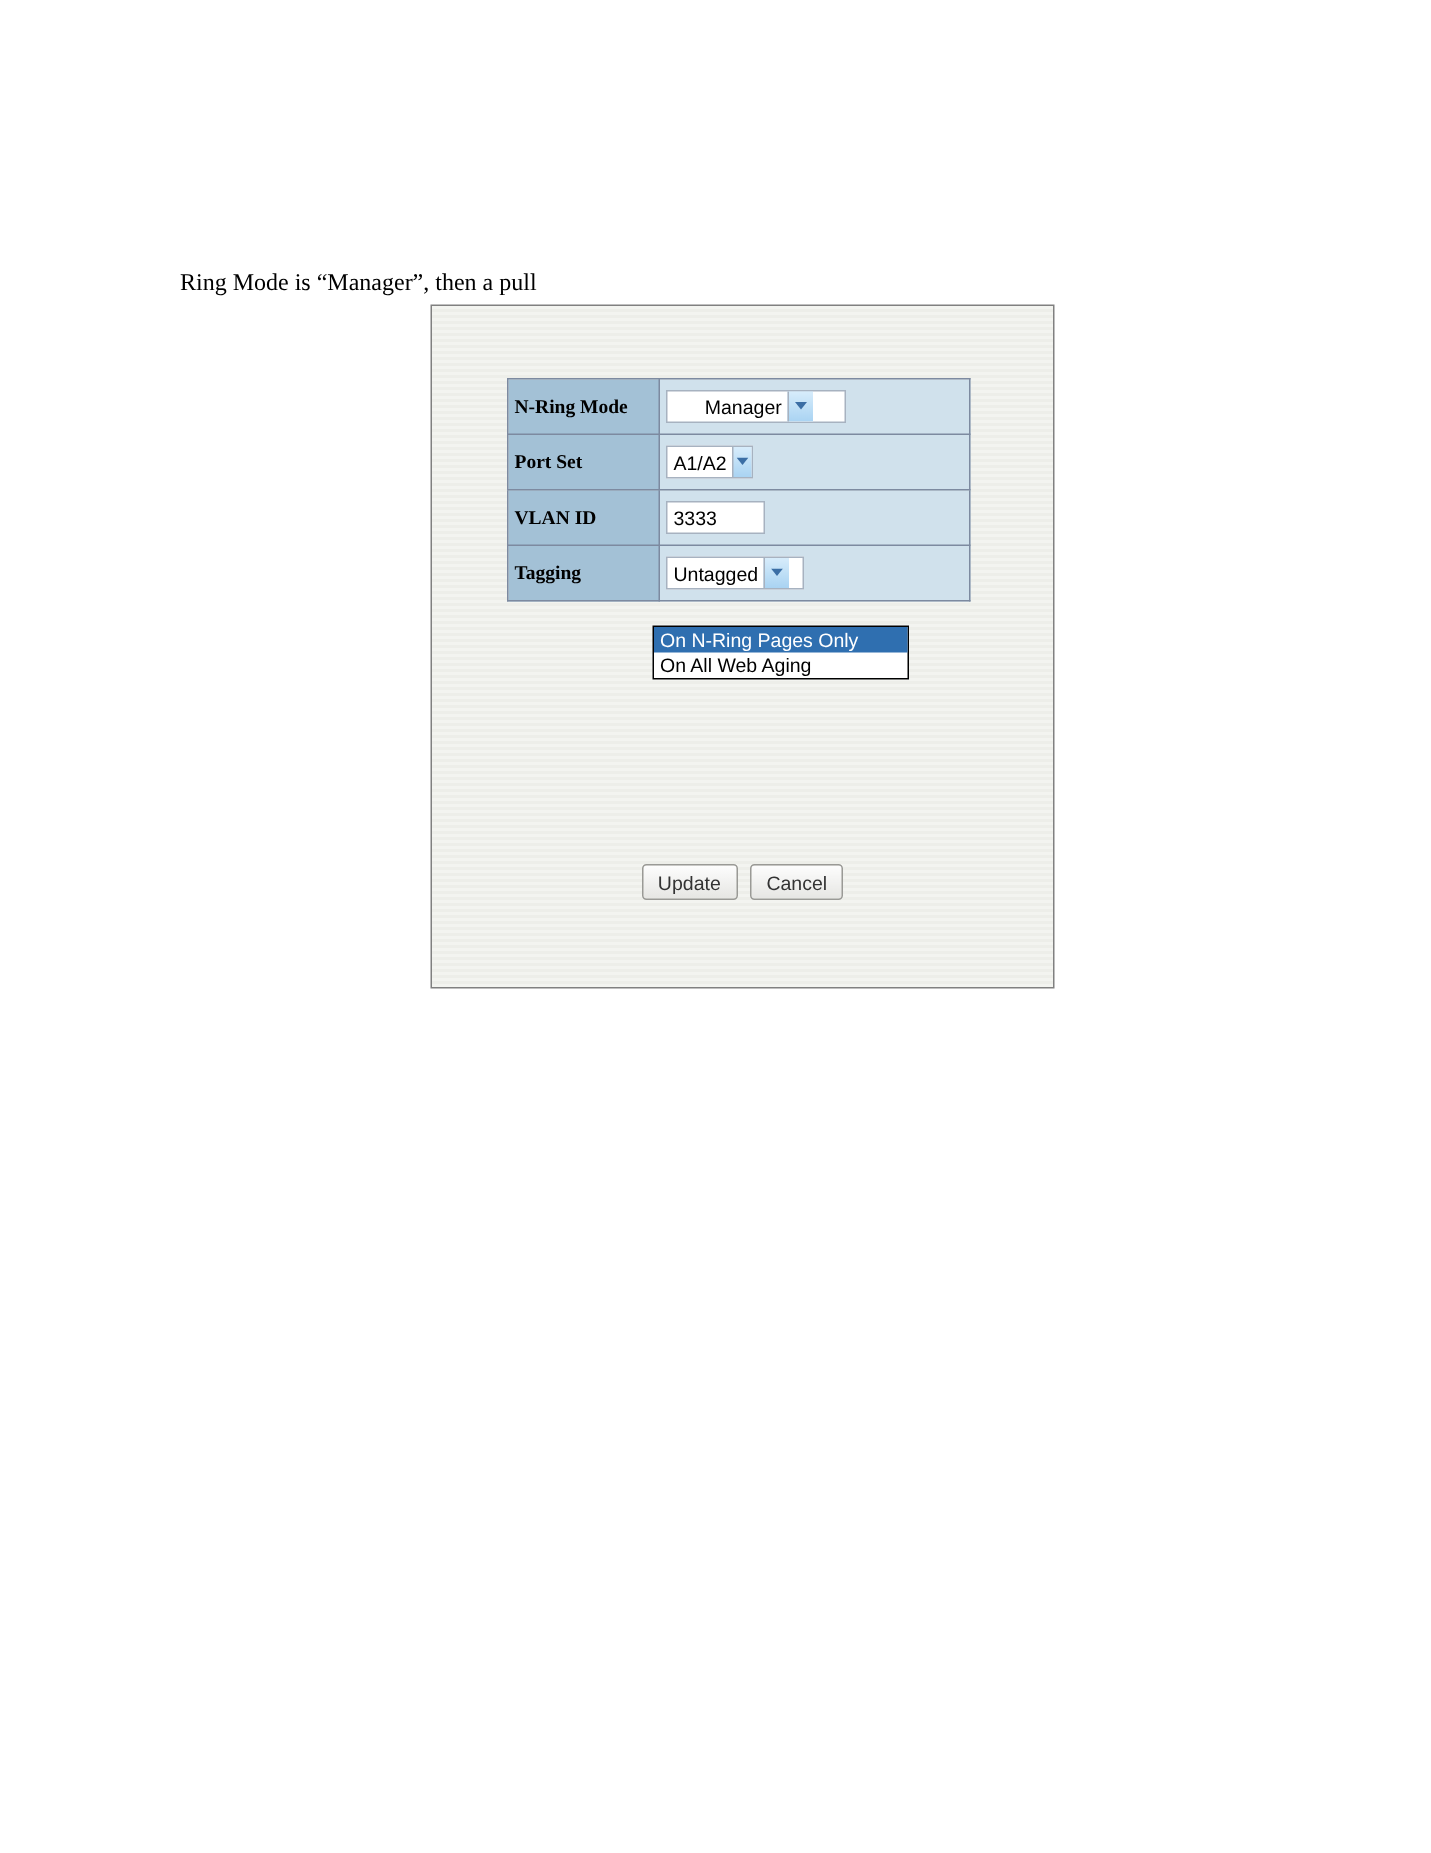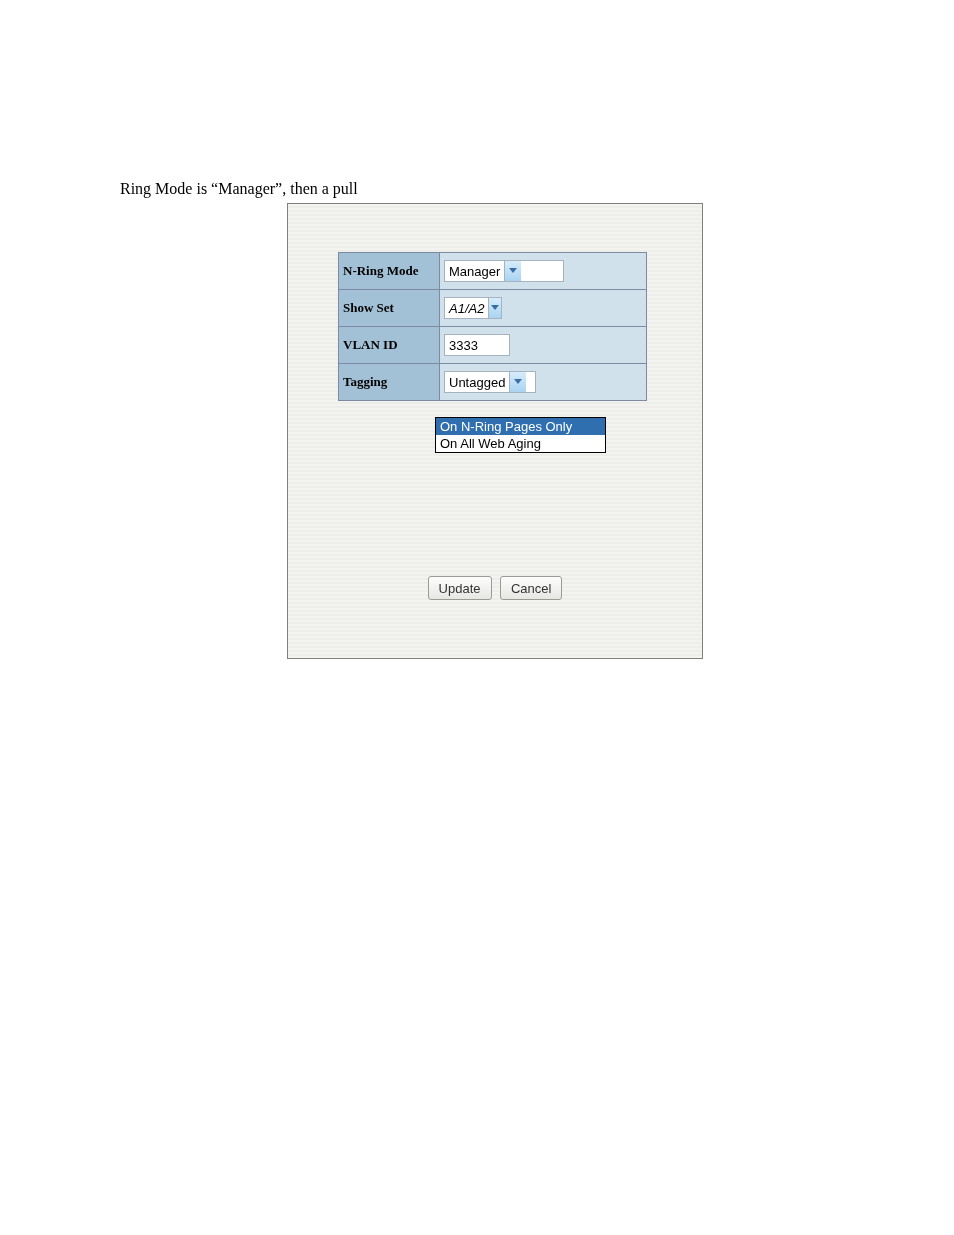--- a/index.html
+++ b/index.html
@@ -92,22 +92,22 @@
   .dd-btn {
     width: 16px;
     display: inline-flex;
     align-items: center;
     justify-content: center;
     background: linear-gradient(to bottom, #d7ecfb, #a9d3f2);
     border-left: 1px solid #a7b2c0;
   }
   .dd-btn svg { display: block; }
 
-  .field-mode   { width: 118px; }
-  .field-port   { width: 56px; font-style: italic; }
+  .field-mode   { width: 118px; justify-content: center; }
+  .field-port   { width: 56px; }
   .field-faults { width: 172px; border-style: dashed; }
   .field-tag    { width: 90px; }
 
   .text-input {
     display: inline-flex;
     align-items: center;
     height: 20px;
     width: 56px;
     padding: 0 4px;
     border: 1px solid #a7b2c0;
@@ -179,21 +179,21 @@
             <span class="dd-btn">
               <svg width="8" height="6" viewBox="0 0 8 6">
                     <path d="M0 0 L8 0 L4 5 Z" fill="#3b6ea5"></path>
                   </svg>
             </span>
           </span>
         </td>
       </tr>
 
       <tr>
-        <td class="label">Show Set</td>
+        <td class="label">Port Set</td>
         <td class="value">
           <span class="field-wrap field-port">
             <span class="field-text">A1/A2</span>
             <span class="dd-btn">
               <svg width="8" height="6" viewBox="0 0 8 6">
                     <path d="M0 0 L8 0 L4 5 Z" fill="#3b6ea5"></path>
                   </svg>
             </span>
           </span>
         </td>

